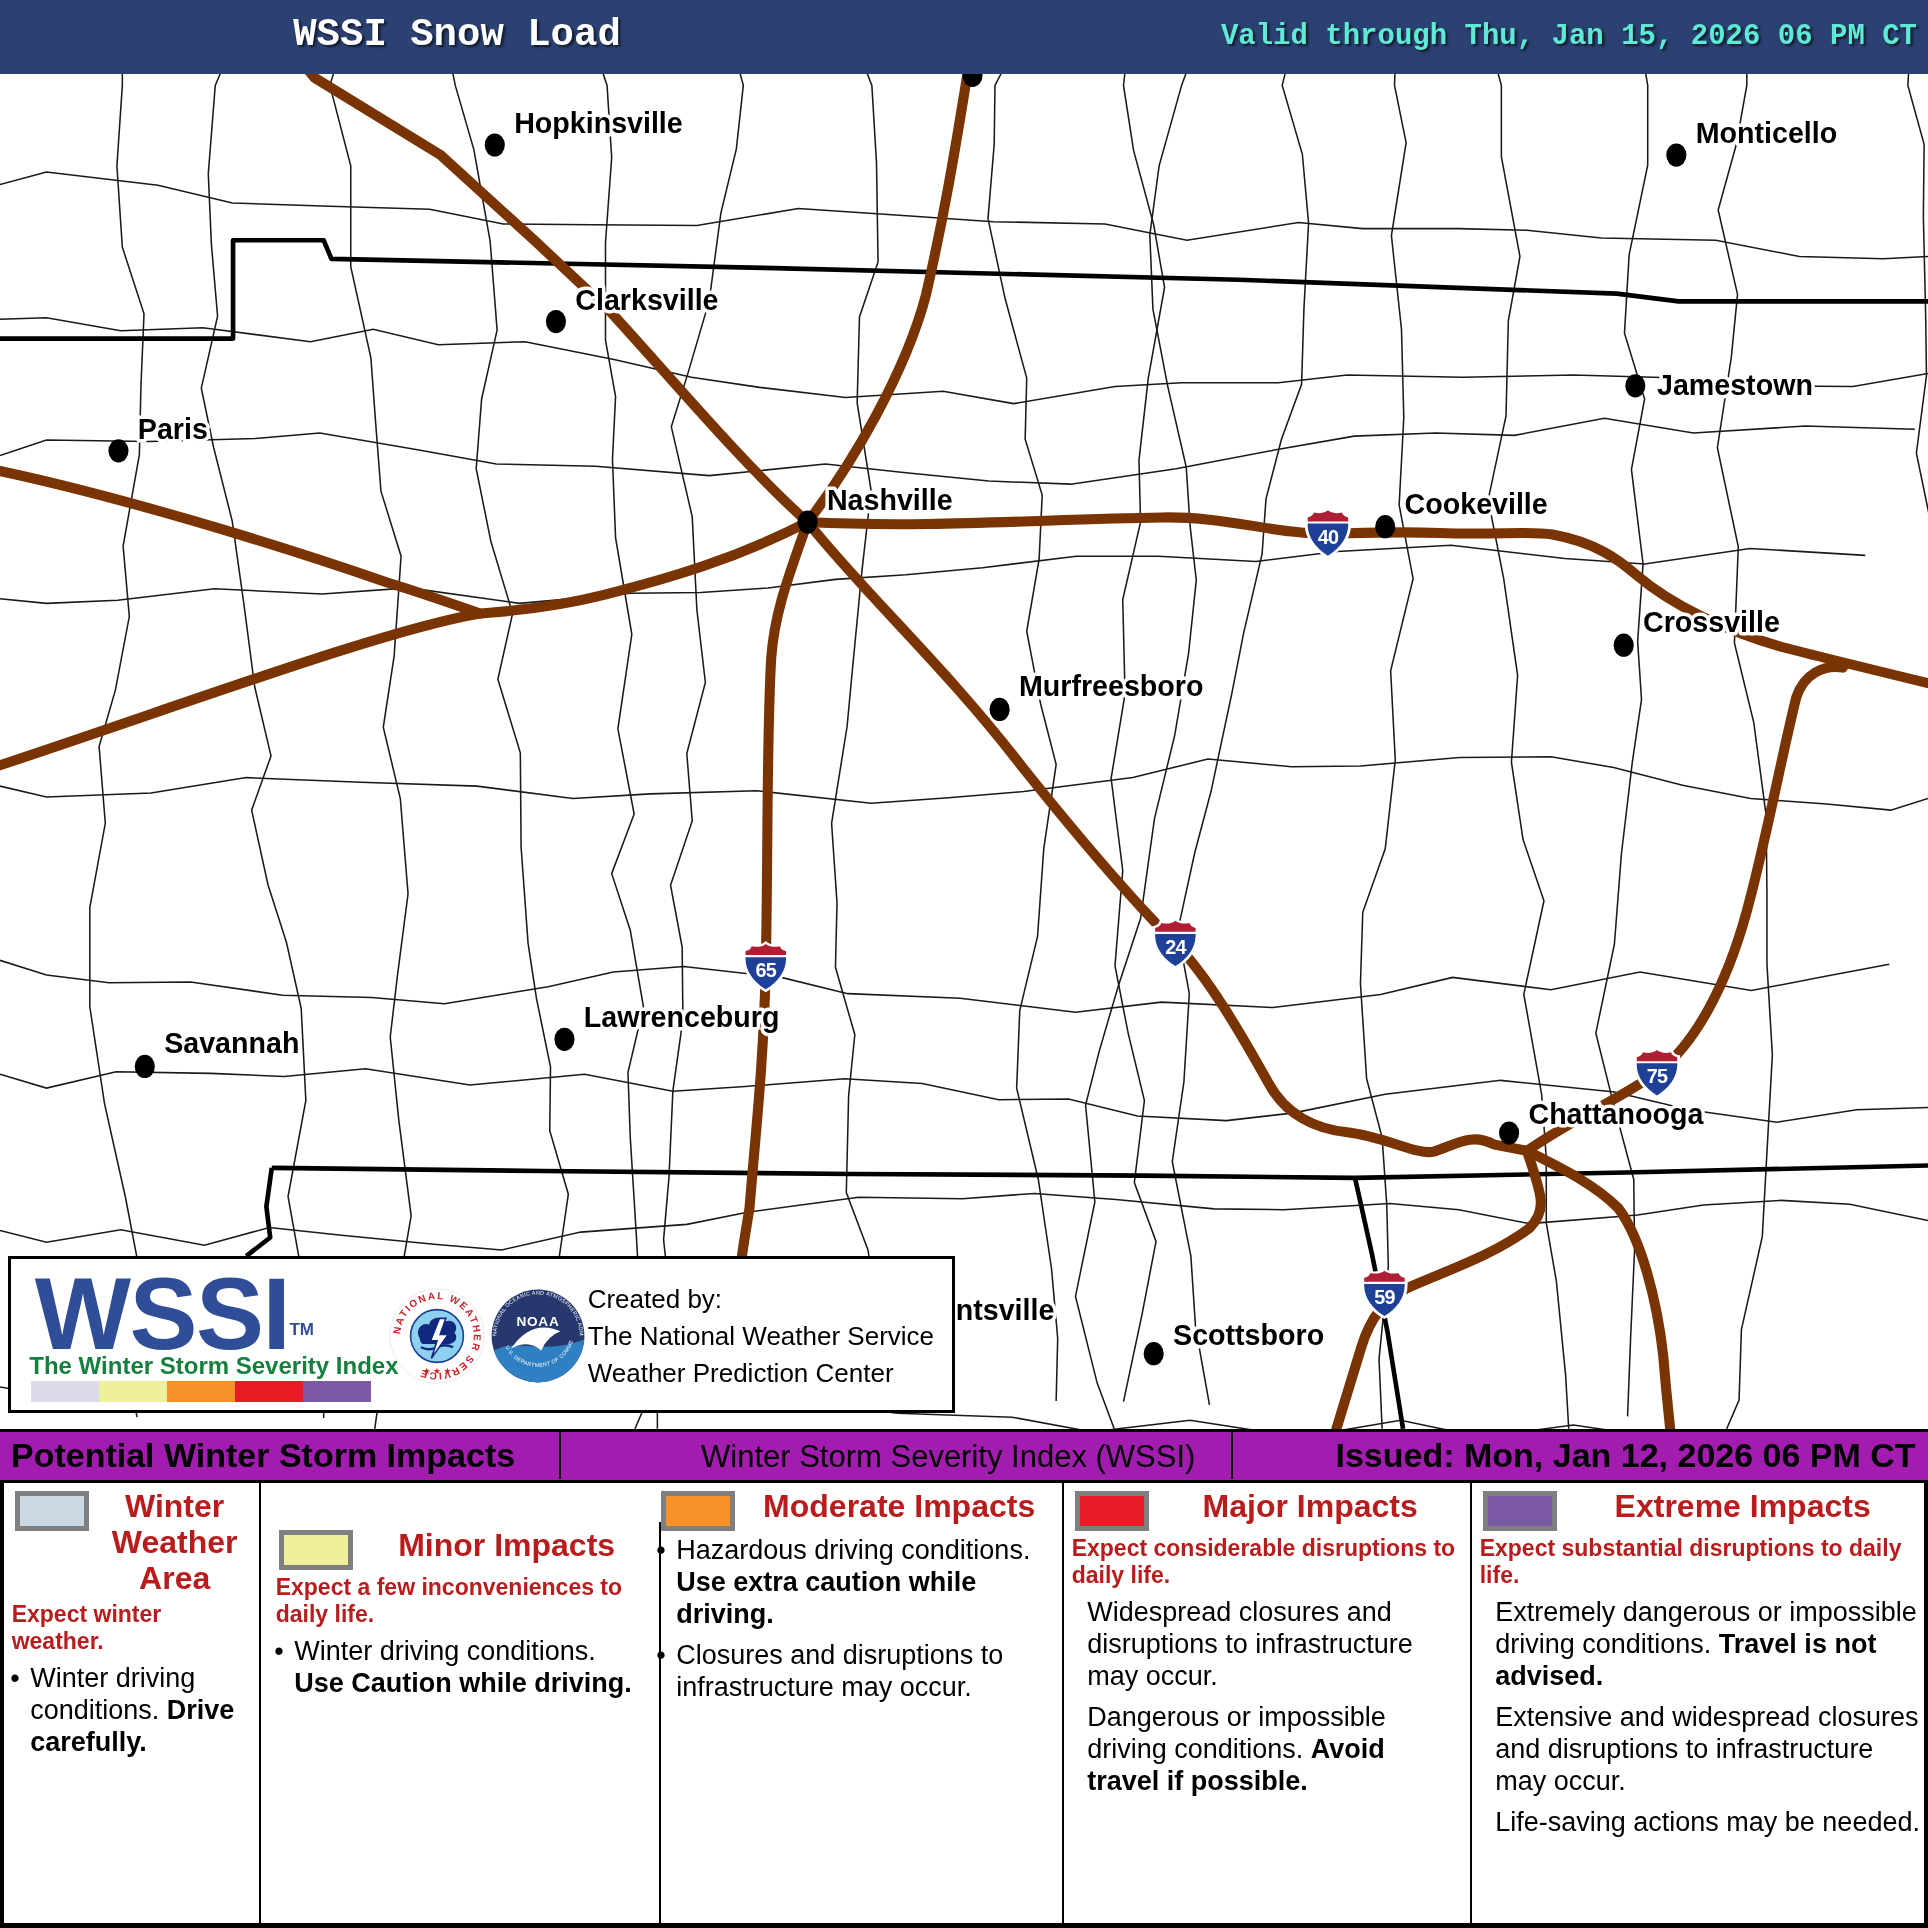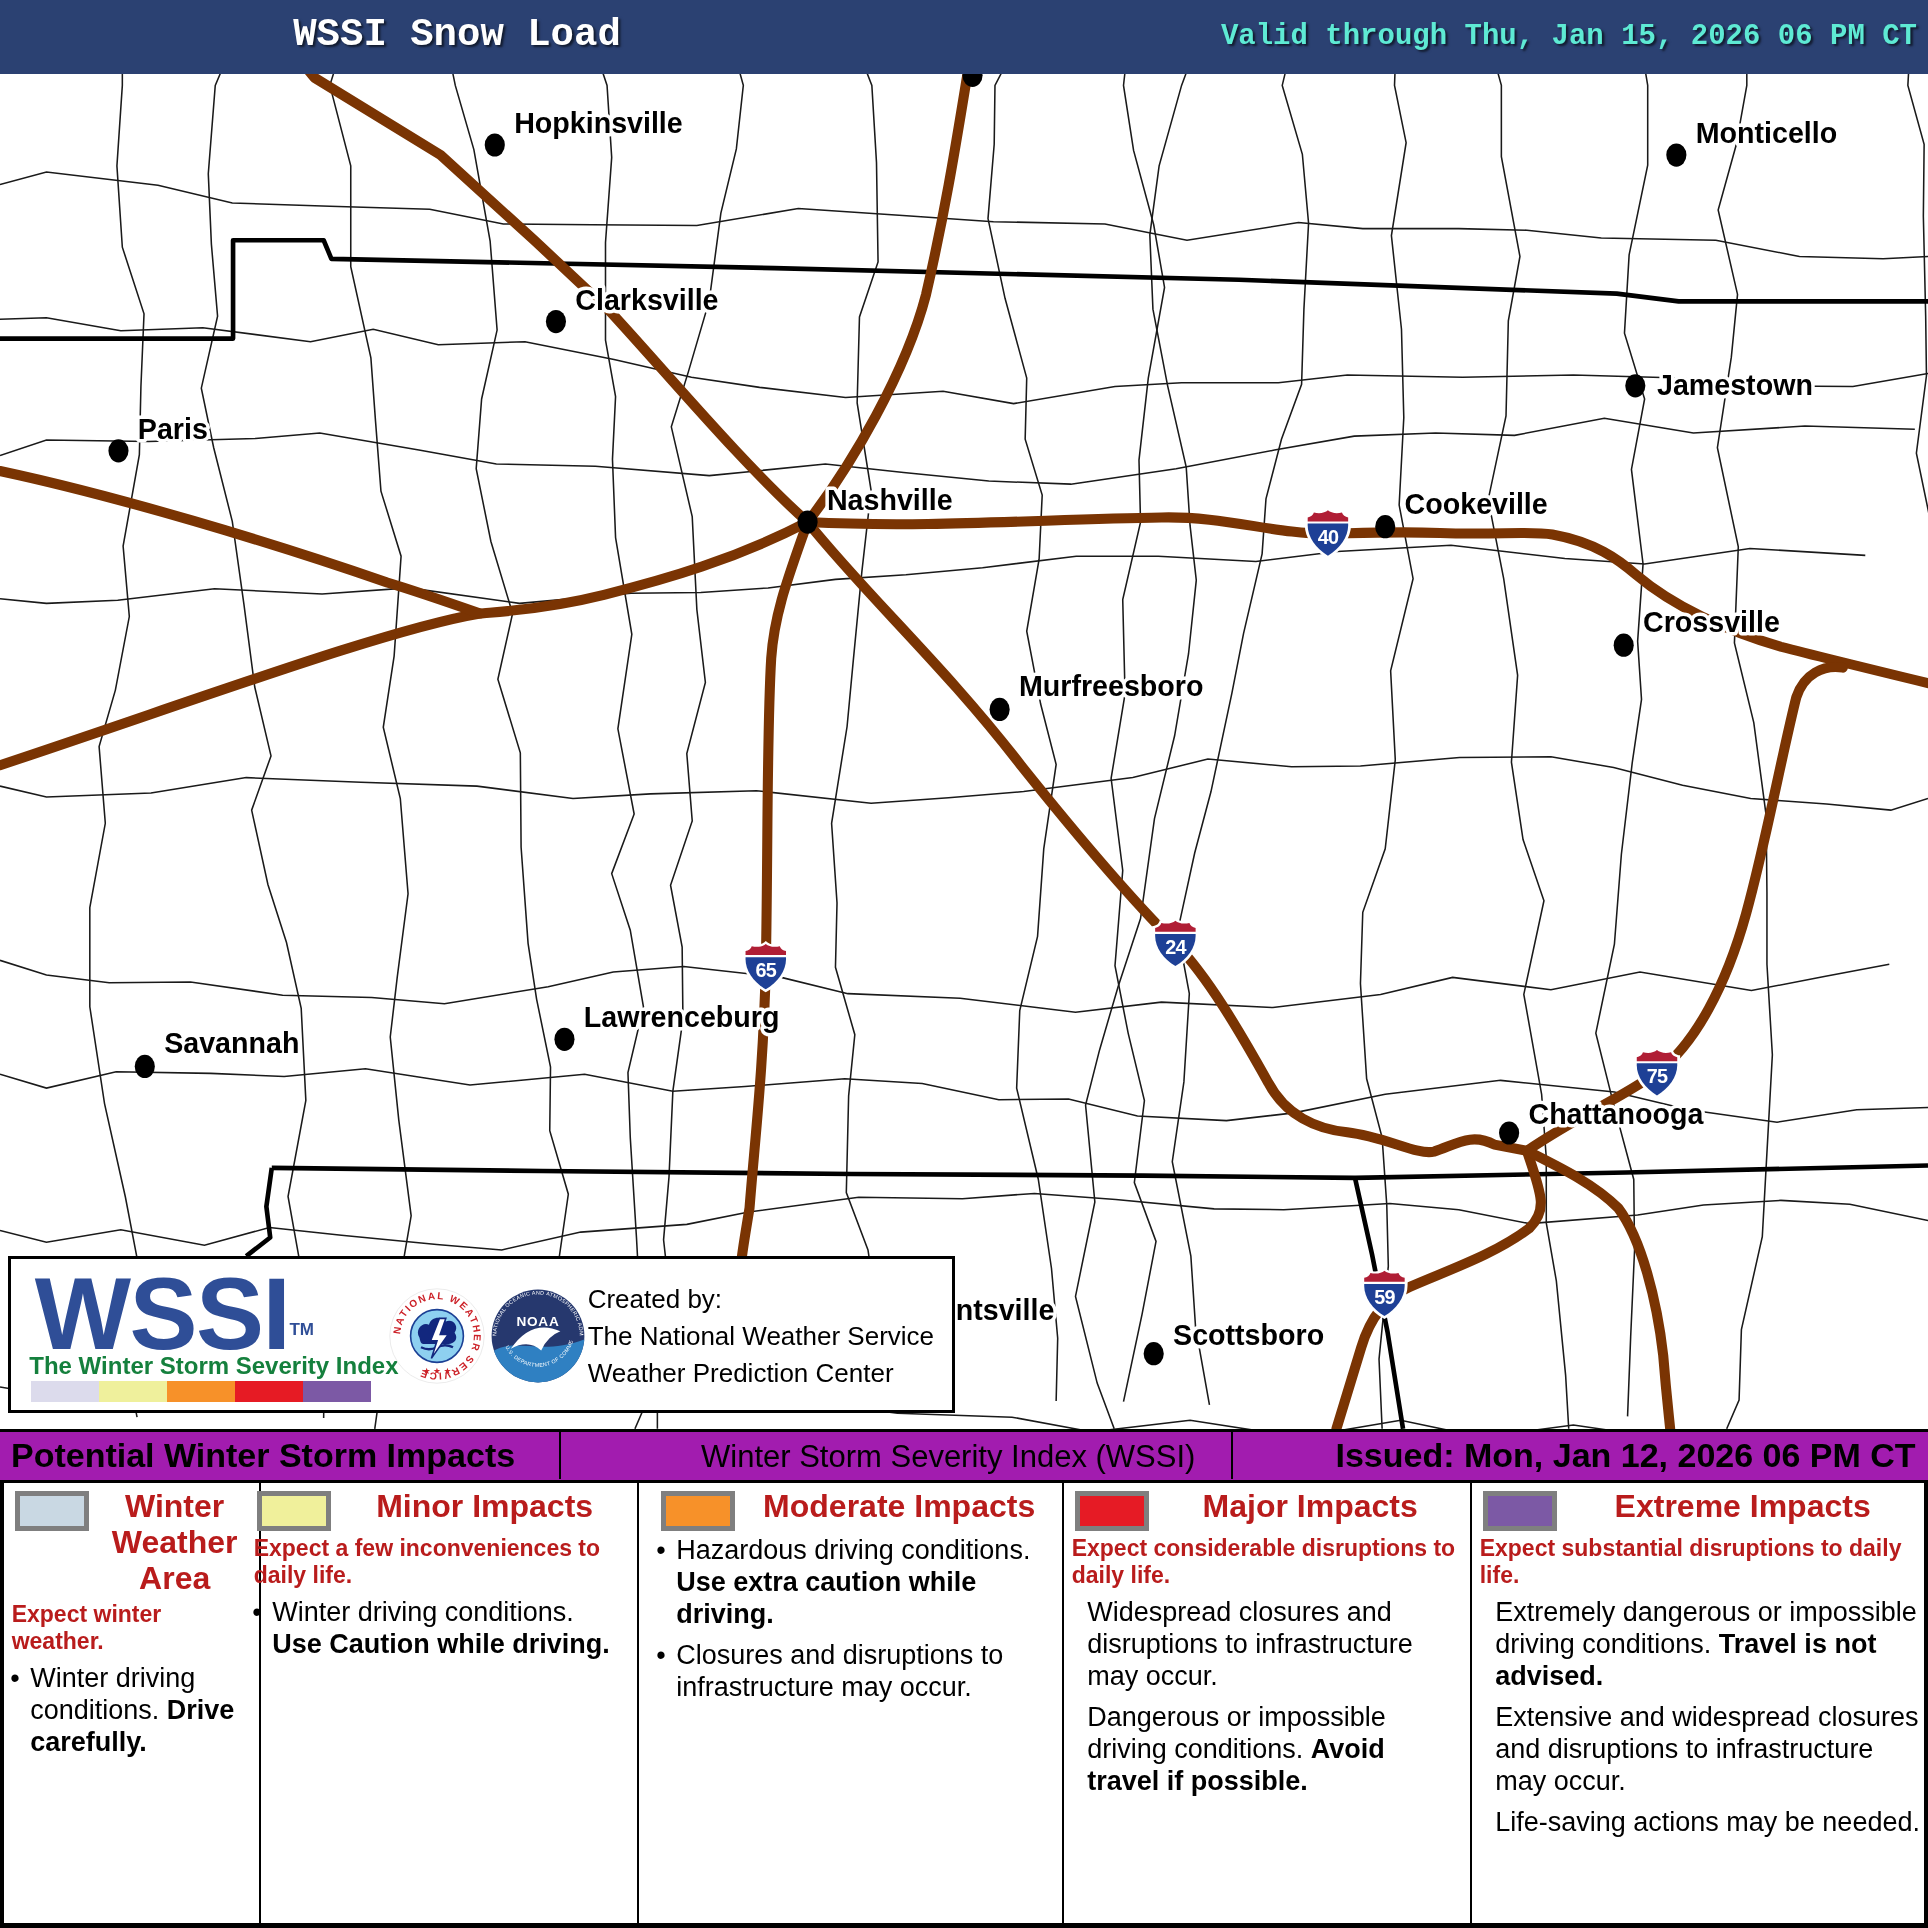--- a/index.html
+++ b/index.html
@@ -246,21 +246,21 @@
         <div class="lhead">
           <span class="swatch" style="background:#c9d8e3"></span>
           <span class="ltitle">Winter Weather Area</span>
         </div>
         <div class="lead"><b>Expect winter weather.</b></div>
         <div class="litem">
           <span class="bullet">•</span>
           <span class="itext">Winter driving conditions. <b>Drive carefully.</b></span>
         </div>
       </div>
-      <div class="lcol" style="left: 242px; width: 393px;">
+      <div class="lcol" style="left: 264px; width: 393px; margin-top: 39px;">
         <div class="lhead">
           <span class="swatch" style="background:#f0f09b"></span>
           <span class="ltitle">Minor Impacts</span>
         </div>
         <div class="lead"><b>Expect a few inconveniences to daily life.</b></div>
         <div class="litem">
           <span class="bullet">•</span>
           <span class="itext">Winter driving conditions. <b>Use Caution while driving.</b></span>
         </div>
       </div>

